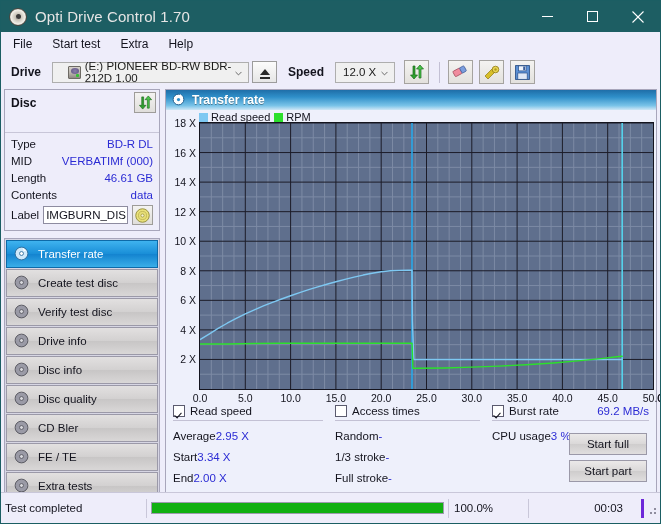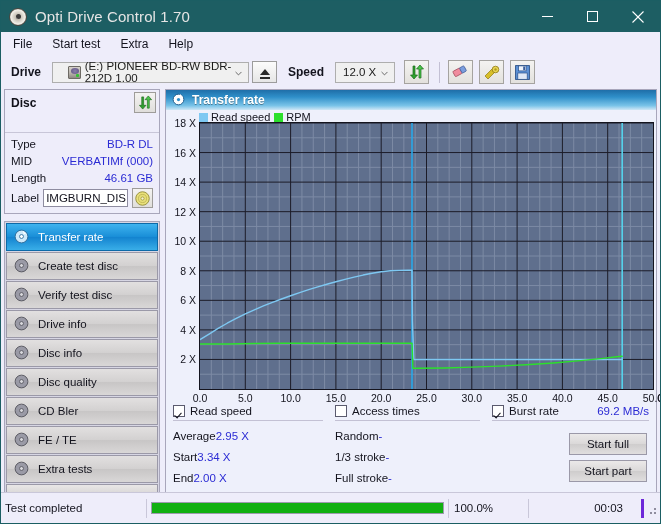--- a/index.html
+++ b/index.html
@@ -500,20 +500,24 @@
             <span>Type</span>
             <span class="val">BD-R DL</span>
           </div>
           <div class="disc-row">
             <span>MID</span>
             <span class="val">VERBATIMf (000)</span>
           </div>
           <div class="disc-row">
             <span>Length</span>
             <span class="val">46.61 GB</span>
+          </div>
+          <div class="disc-row">
+            <span>Contents</span>
+            <span class="val">data</span>
           </div>
           <div class="label-row">
             <span class="lk">Label</span>
             <div class="label-input">
               <span>IMGBURN_DIS</span>
             </div>
             <div class="disc-ico-btn">
               <svg width="15" height="15" viewBox="0 0 16 16">
                 <circle cx="8" cy="8" r="7.2" fill="#e8e07a" stroke="#8c8530" stroke-width="0.9"></circle>
                 <circle cx="8" cy="8" r="4.3" fill="none" stroke="#b8ae4e" stroke-width="0.8"></circle>
@@ -764,20 +768,24 @@
               <span class="v dash">-</span>
             </div>
           </div>
 
           <div class="stat-col">
             <div class="cbrow">
               <span class="cb checked"></span>
               <span>Burst rate</span>
               <span class="hdr-val">69.2 MB/s</span>
             </div>
+            <div class="srow" style="width:147px">
+              <span>CPU usage</span>
+              <span class="v">3 %</span>
+            </div>
           </div>
         </div>
 
         <div class="btncol">
           <div class="act-btn">Start full</div>
           <div class="act-btn">Start part</div>
         </div>
       </div>
     </div>
   </div>

